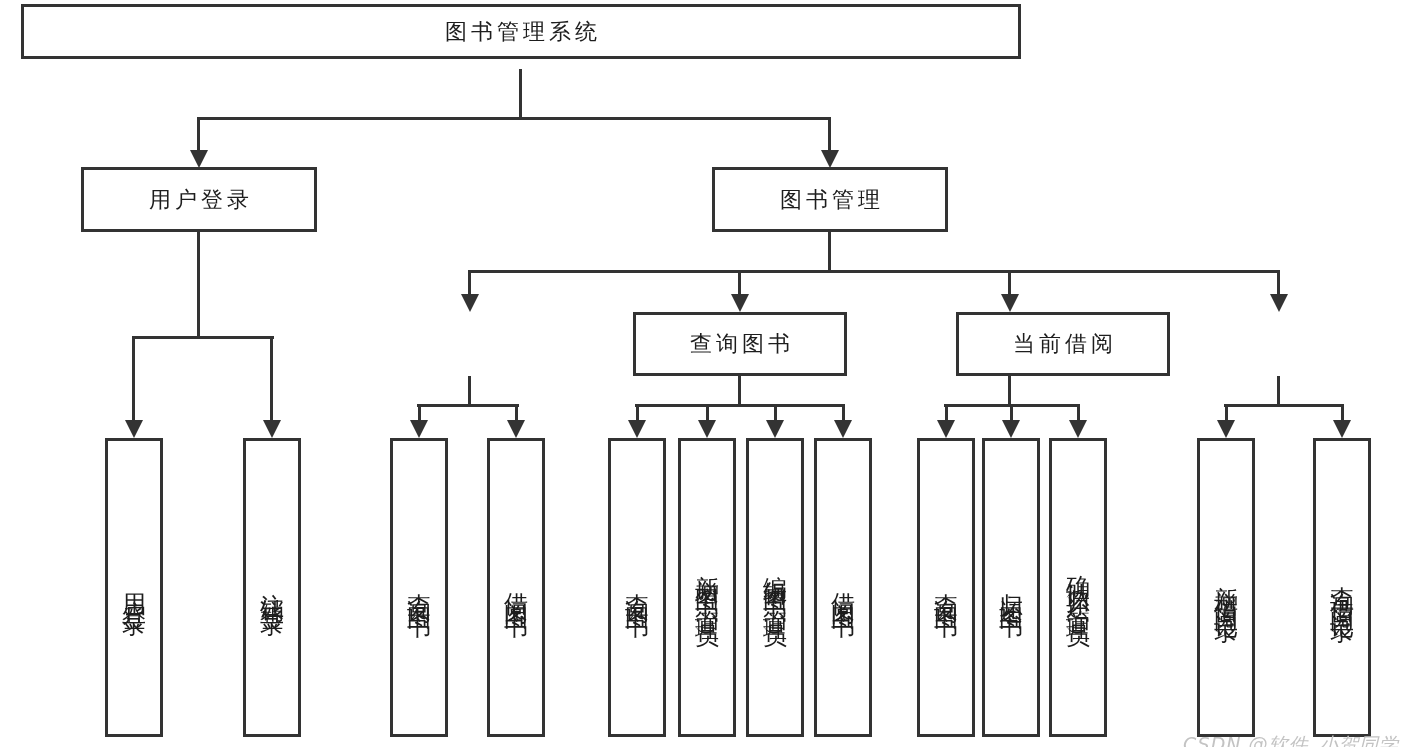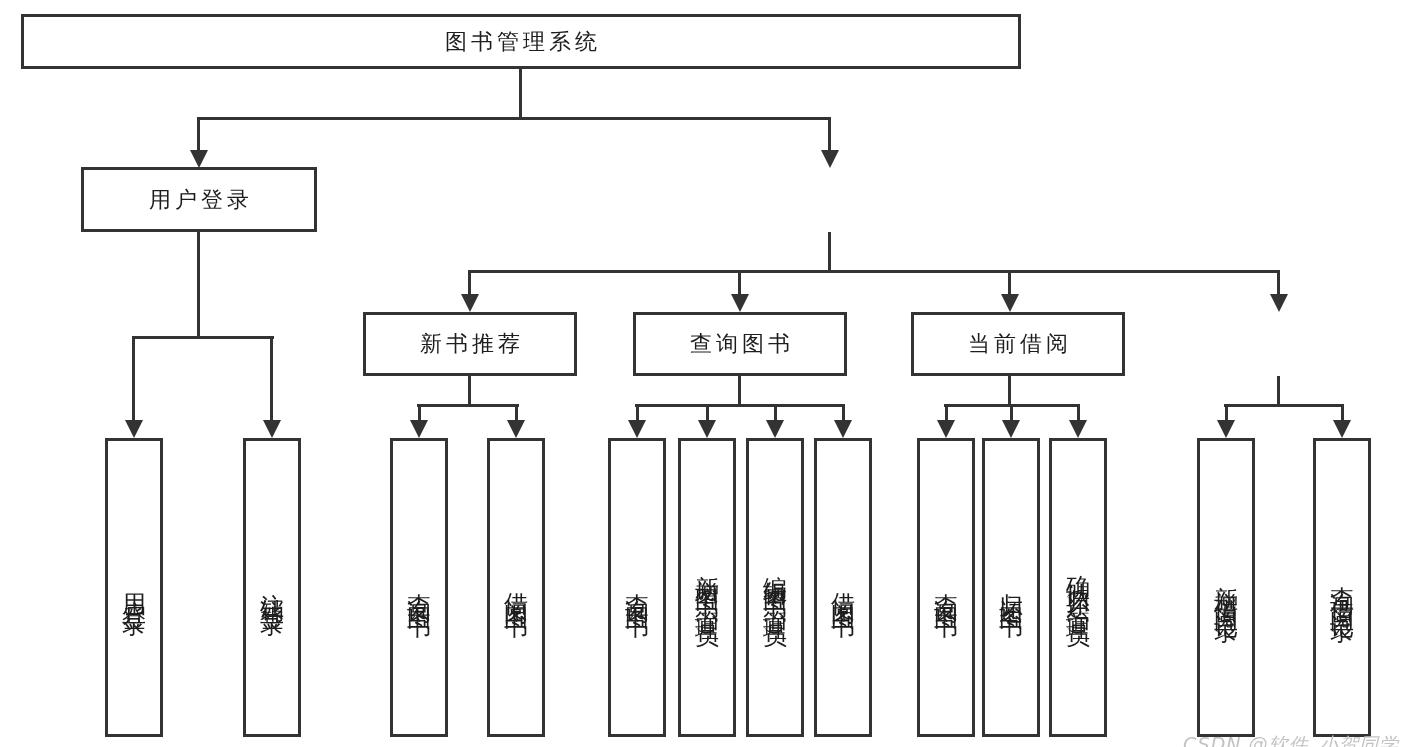--- a/index.html
+++ b/index.html
@@ -15,21 +15,21 @@
     position:absolute;
     background:var(--fill,#ffffff);
     border:3px solid var(--line,#333333);
     box-sizing:border-box;
     display:flex;align-items:center;justify-content:center;
   }
   .hlabel{
     font-size:22px;letter-spacing:4px;text-indent:4px;
     white-space:nowrap;color:var(--text,#1d1d1d);
   }
-  .root{left:21px;top:14px;width:1000px;height:55px;}
+  .root{left:21px;top:4px;width:1000px;height:55px;}
   .lvl2{top:167px;width:236px;height:65px;}
   .lvl3{top:312px;width:214px;height:64px;}
   .vbox{top:438px;width:58px;height:299px;}
   .vlabel{
     writing-mode:vertical-rl;text-orientation:mixed;
     font-size:24px;line-height:1;letter-spacing:7px;
     white-space:nowrap;color:var(--text,#1d1d1d);
   }
   .h{position:absolute;height:3px;background:var(--line,#333333);}
   .v{position:absolute;width:3px;background:var(--line,#333333);}
@@ -109,28 +109,28 @@
   <div class="v" style="left:1341px;top:404px;height:18px"></div>
   <div class="ah" style="left:1333px;top:420px"></div>
 
   <div class="box root">
     <span class="hlabel">图书管理系统</span>
   </div>
 
   <div class="box lvl2" style="left:81px">
     <span class="hlabel">用户登录</span>
   </div>
+  <div class="box lvl2" style="left:712px">
+    <span class="hlabel">图书管理</span>
+  </div>
 
-  <div class="box lvl3" style="left:363px">
-    <span class="hlabel">新书推荐</span>
-  </div>
   <div class="box lvl3" style="left:633px">
     <span class="hlabel">查询图书</span>
   </div>
-  <div class="box lvl3" style="left:911px">
+  <div class="box lvl3" style="left:956px">
     <span class="hlabel">当前借阅</span>
   </div>
 
   <div class="box vbox" style="left:105px">
     <span class="vlabel">用户登录</span>
   </div>
   <div class="box vbox" style="left:243px">
     <span class="vlabel">注销登录</span>
   </div>
   <div class="box vbox" style="left:390px">

